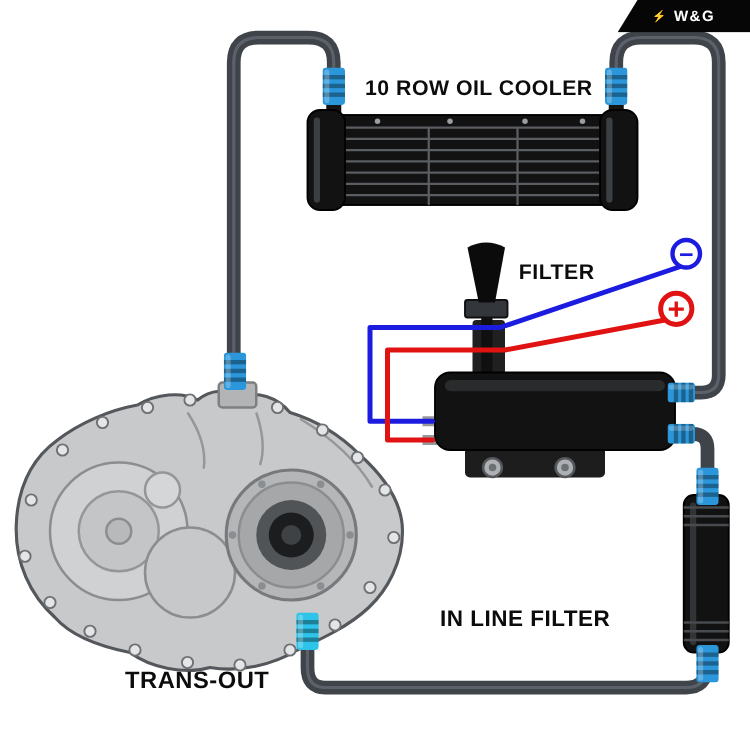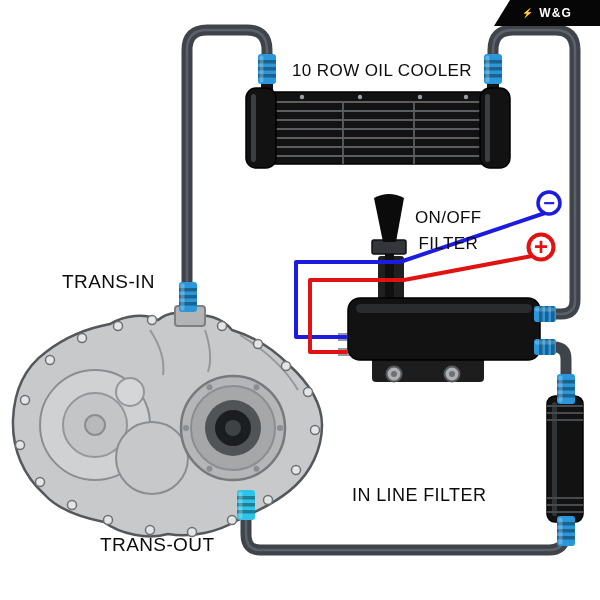--- a/index.html
+++ b/index.html
@@ -17,21 +17,21 @@
   .blackpart{fill:var(--part_black);stroke:#000;stroke-width:1.5;}
   .trans{fill:var(--trans_body);stroke:var(--trans_stroke);stroke-width:2.5;}
   .trans-detail{fill:none;stroke:#95989b;stroke-width:2;}
   .bolt{fill:#e3e5e6;stroke:#6e7174;stroke-width:1.5;}
   .term-min{fill:#fff;stroke:var(--wire_blue);stroke-width:3.5;}
   .term-plus{fill:#fff;stroke:var(--wire_red);stroke-width:4;}
   .tmin-txt{font:bold 20px "Liberation Sans",sans-serif;fill:var(--wire_blue);}
   .tplus-txt{font:bold 24px "Liberation Sans",sans-serif;fill:var(--wire_red);}
 
   
-  .label{position:absolute;font-weight:normal;color:var(--label_color);letter-spacing:.4px;white-space:nowrap;text-align:center;}
+  .label{position:absolute;font-weight:bold;color:var(--label_color);letter-spacing:.4px;white-space:nowrap;}
   .badge{position:absolute;top:0;right:0;width:106px;height:26px;background:#060606;color:#fff;
          clip-path:polygon(16px 0,100% 0,100% 100%,0 100%);
          display:flex;align-items:center;justify-content:center;gap:6px;
          font-weight:bold;font-size:12px;letter-spacing:1.2px;}
   .badge .badge-icon{font-size:9px;letter-spacing:0;}
 </style>
 </head>
 <body>
 
 <div class="stage">
@@ -208,23 +208,21 @@
 </svg>
 
 <div class="badge">
   <span class="badge-icon">⚡</span>
   <span>W&amp;G</span>
 </div>
 
 <div class="label" style="left:292px;top:61px;font-size:17px;">10 ROW OIL COOLER</div>
 
 <div class="label" style="left:415px;top:205px;font-size:17px;line-height:26px;">
-  <div>ON/OFF</div>
   <div>FILTER</div>
 </div>
 
-<div class="label" style="left:62px;top:271px;font-size:19px;">TRANS-IN</div>
 
 <div class="label" style="left:100px;top:534px;font-size:19px;">TRANS-OUT</div>
 
 <div class="label" style="left:352px;top:485px;font-size:18px;">IN LINE FILTER</div>
 
 </div>
 
 </body></html>

